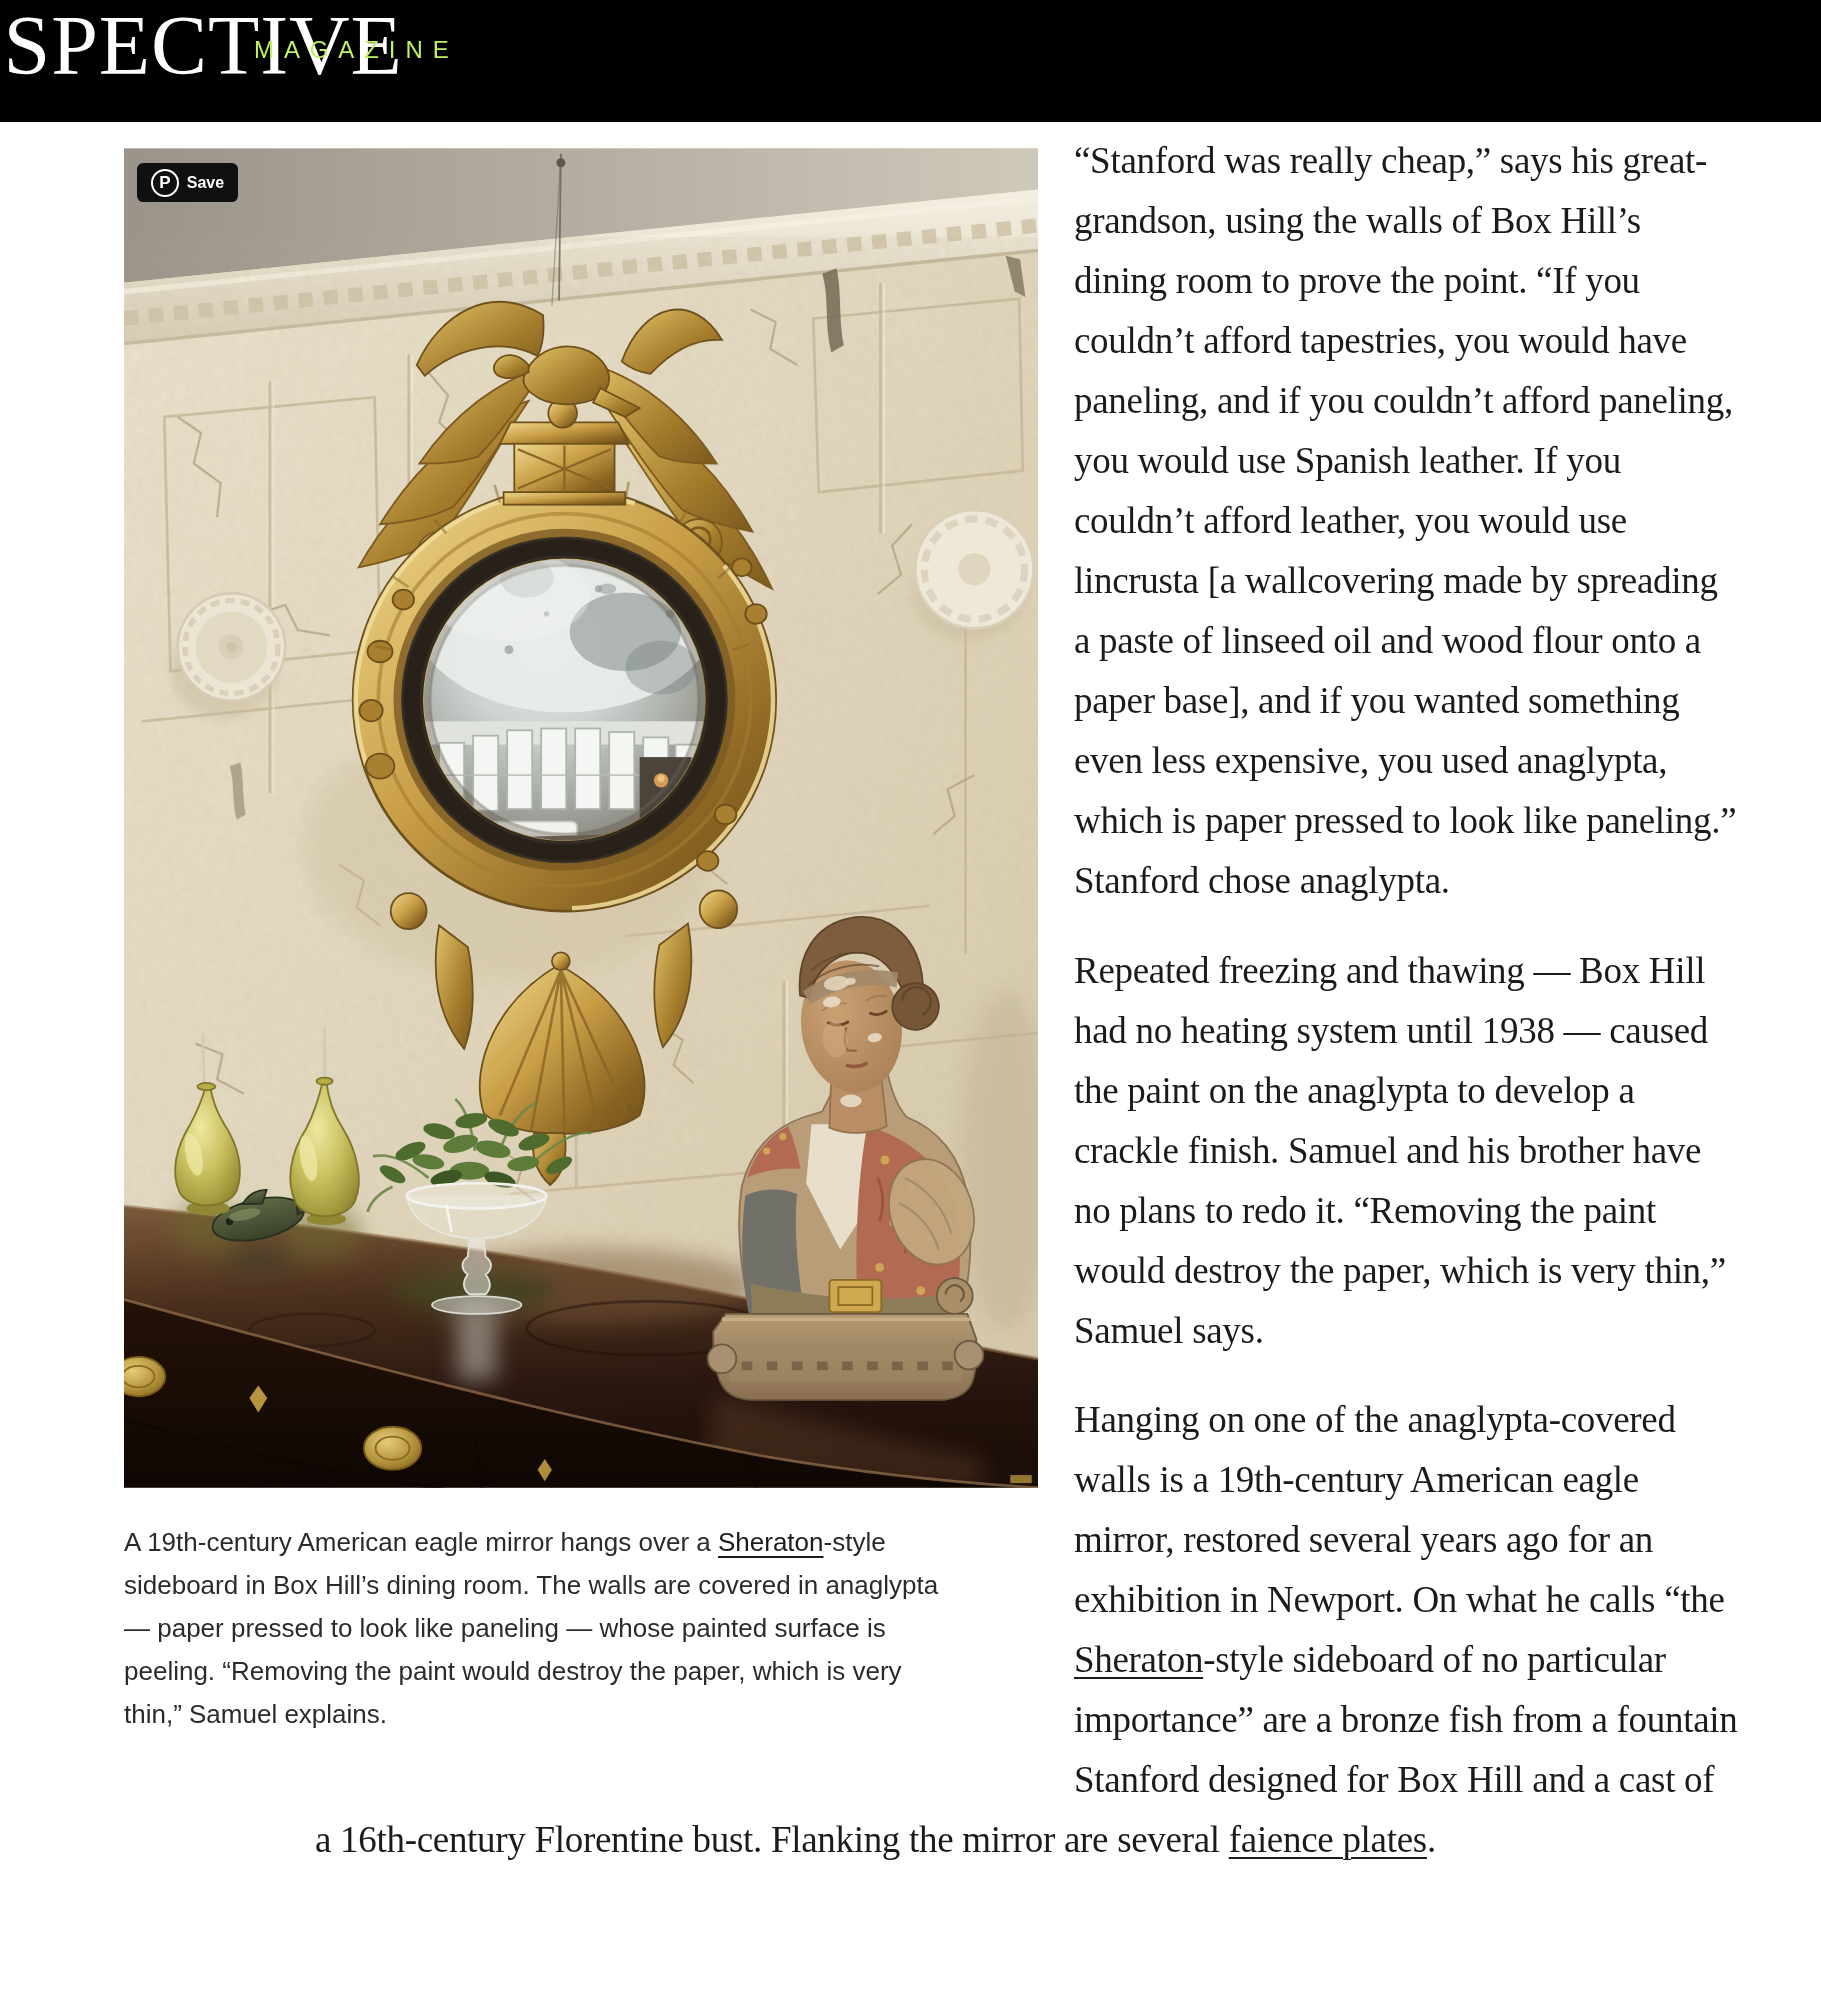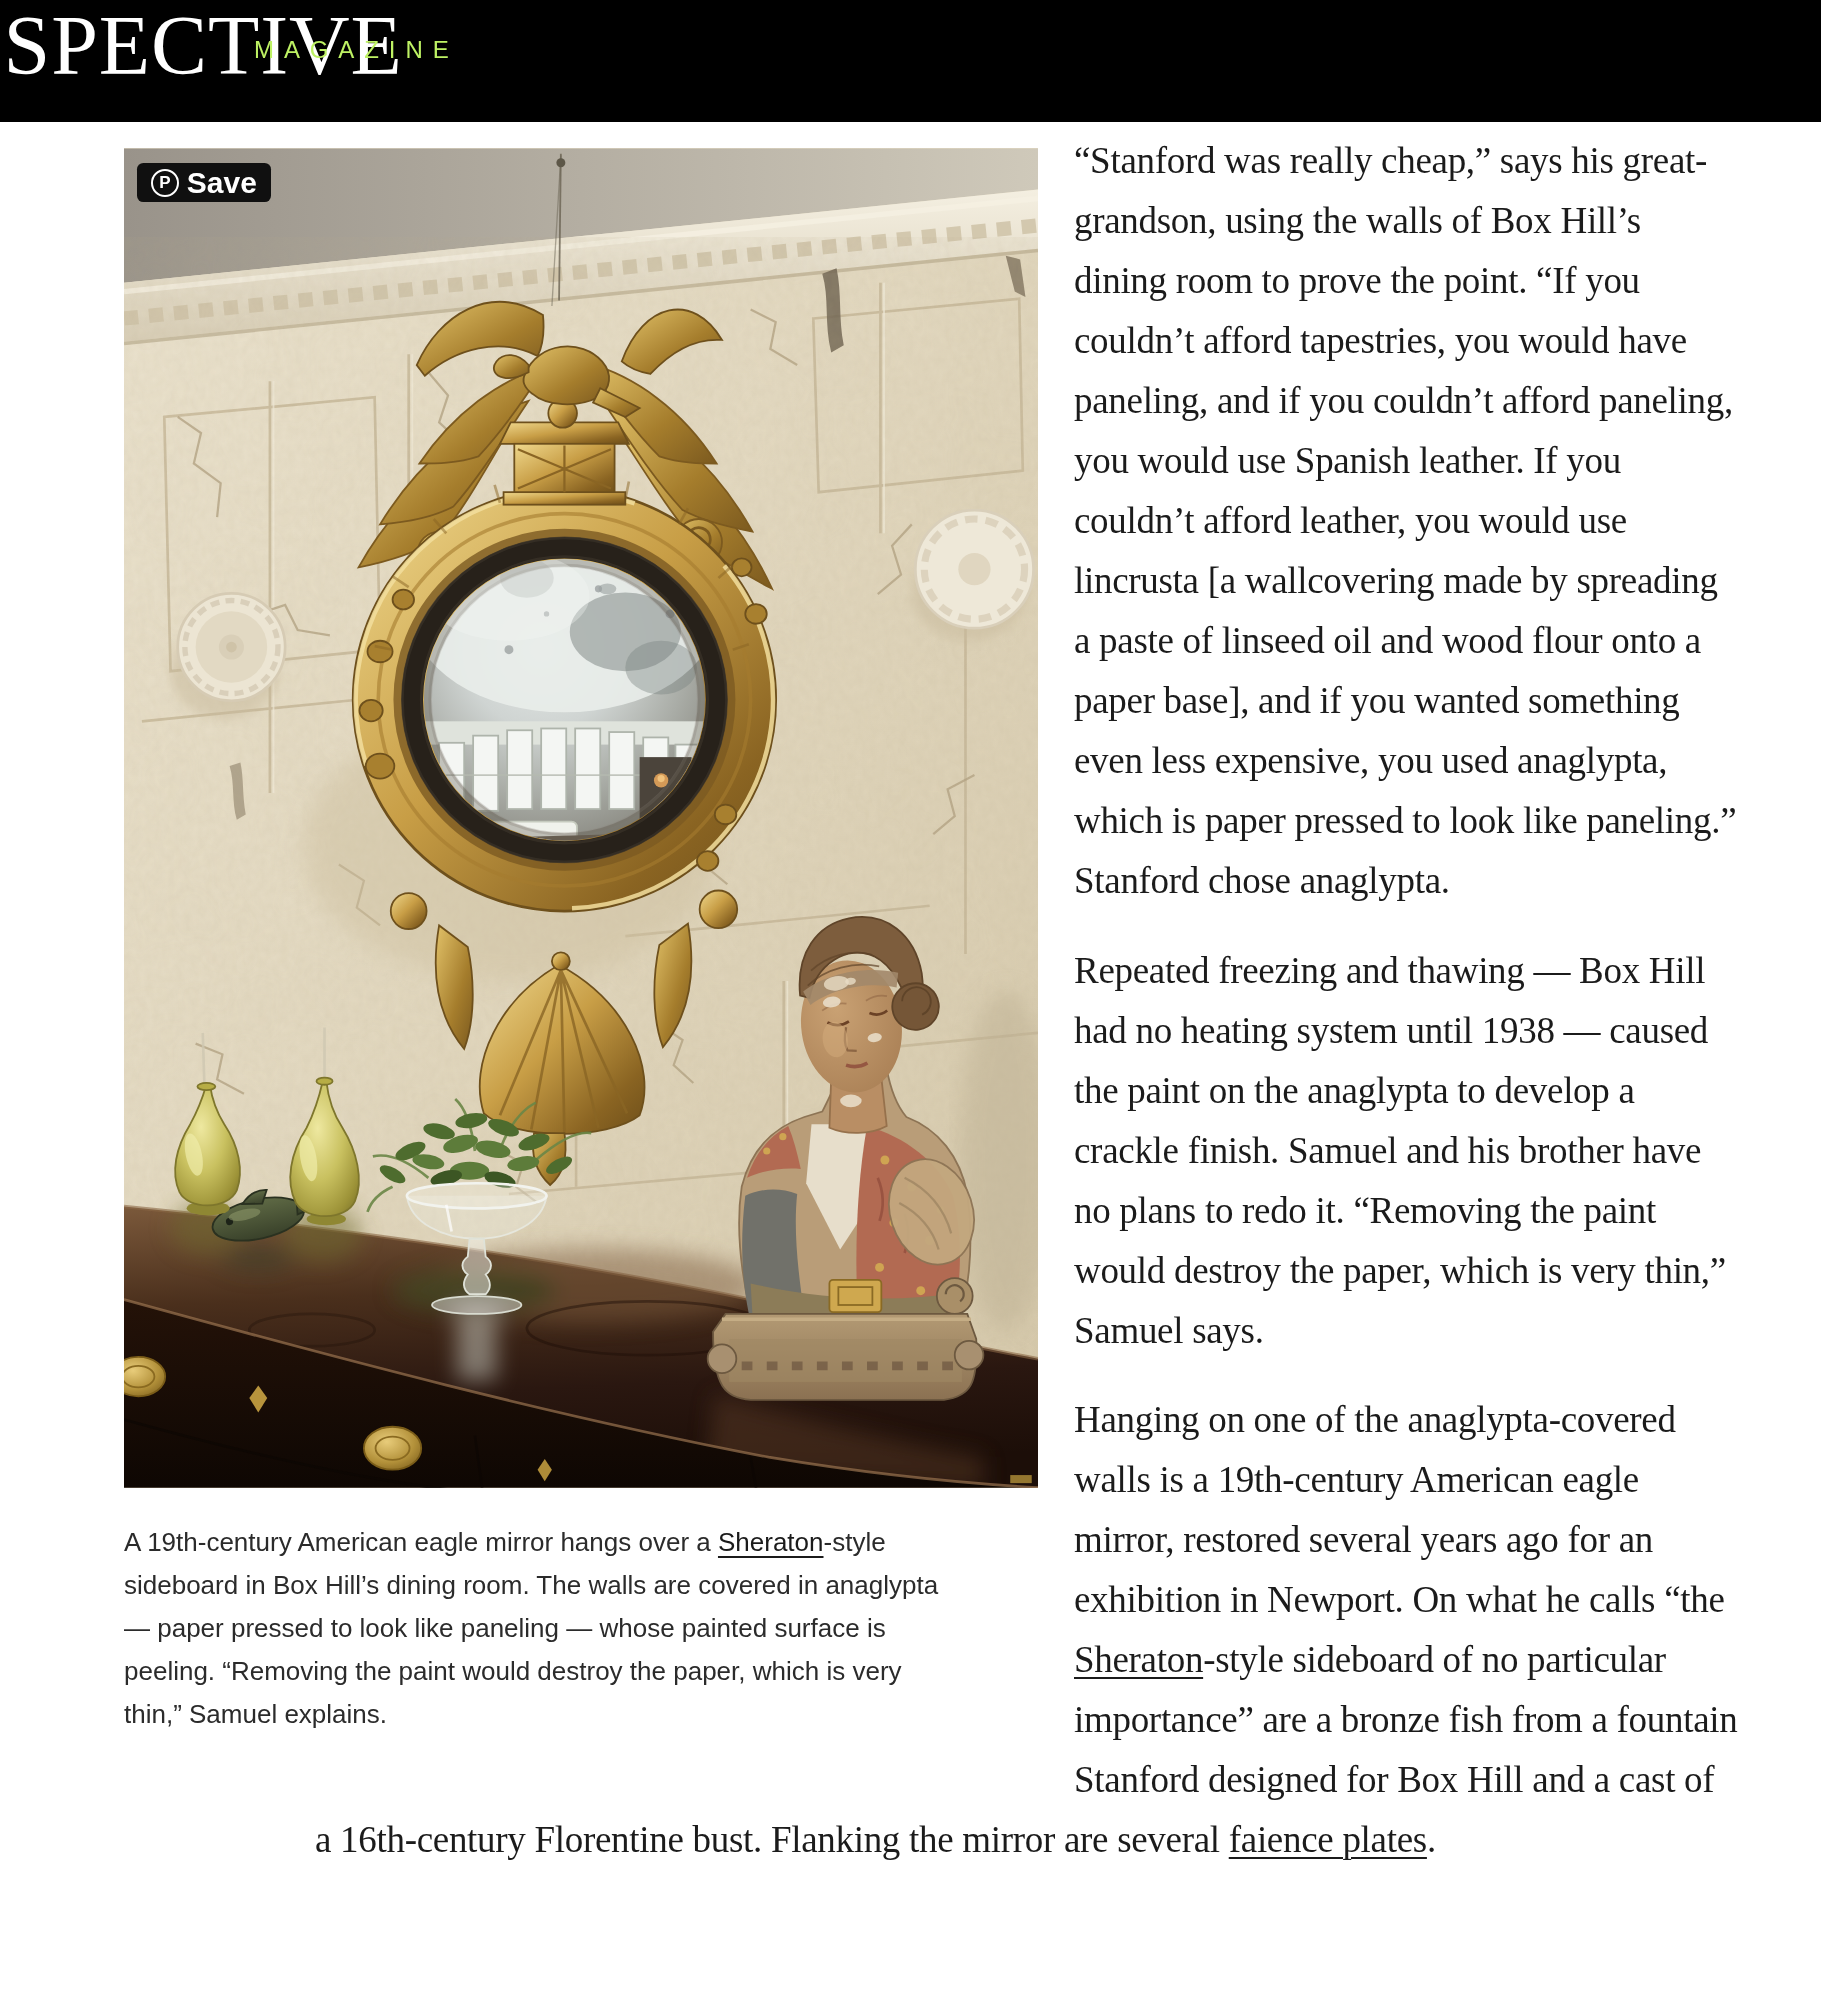--- a/index.html
+++ b/index.html
@@ -19,21 +19,21 @@
         text-decoration-thickness:1.8px;cursor:pointer;}
   
   .photo-figure{float:left;width:914px;margin:17px 36px 22.4px -191px;}
   .photo-box{position:relative;width:914px;height:1340px;overflow:hidden;background:#e6dcc4;}
   .photo-box svg{display:block;}
   .pin-save{position:absolute;top:15px;left:12.5px;height:39px;display:flex;align-items:center;
         gap:8px;padding:0 14.3px;background:#101010;border:none;border-radius:6.3px;cursor:pointer;}
   .pin-circle{width:24px;height:24px;border:2.2px solid #fff;border-radius:50%;
         display:flex;align-items:center;justify-content:center;
         font-family:"Liberation Sans",sans-serif;font-weight:700;font-size:17px;color:#fff;}
-  .pin-label{font-family:"Liberation Sans",sans-serif;font-weight:700;font-size:30px;color:#fff;}
+  .pin-label{font-family:"Liberation Sans",sans-serif;font-weight:700;font-size:16px;color:#fff;}
   figcaption{margin-top:33px;width:833px;font-family:"Liberation Sans",sans-serif;
         font-size:26px;line-height:43px;letter-spacing:0;color:#2b2b2b;}
   figcaption a{color:#2b2b2b;text-decoration:underline;text-underline-offset:3.6px;}
 </style>
 </head>
 <body>
 
 <div class="page">
 
   <header class="site-header">

